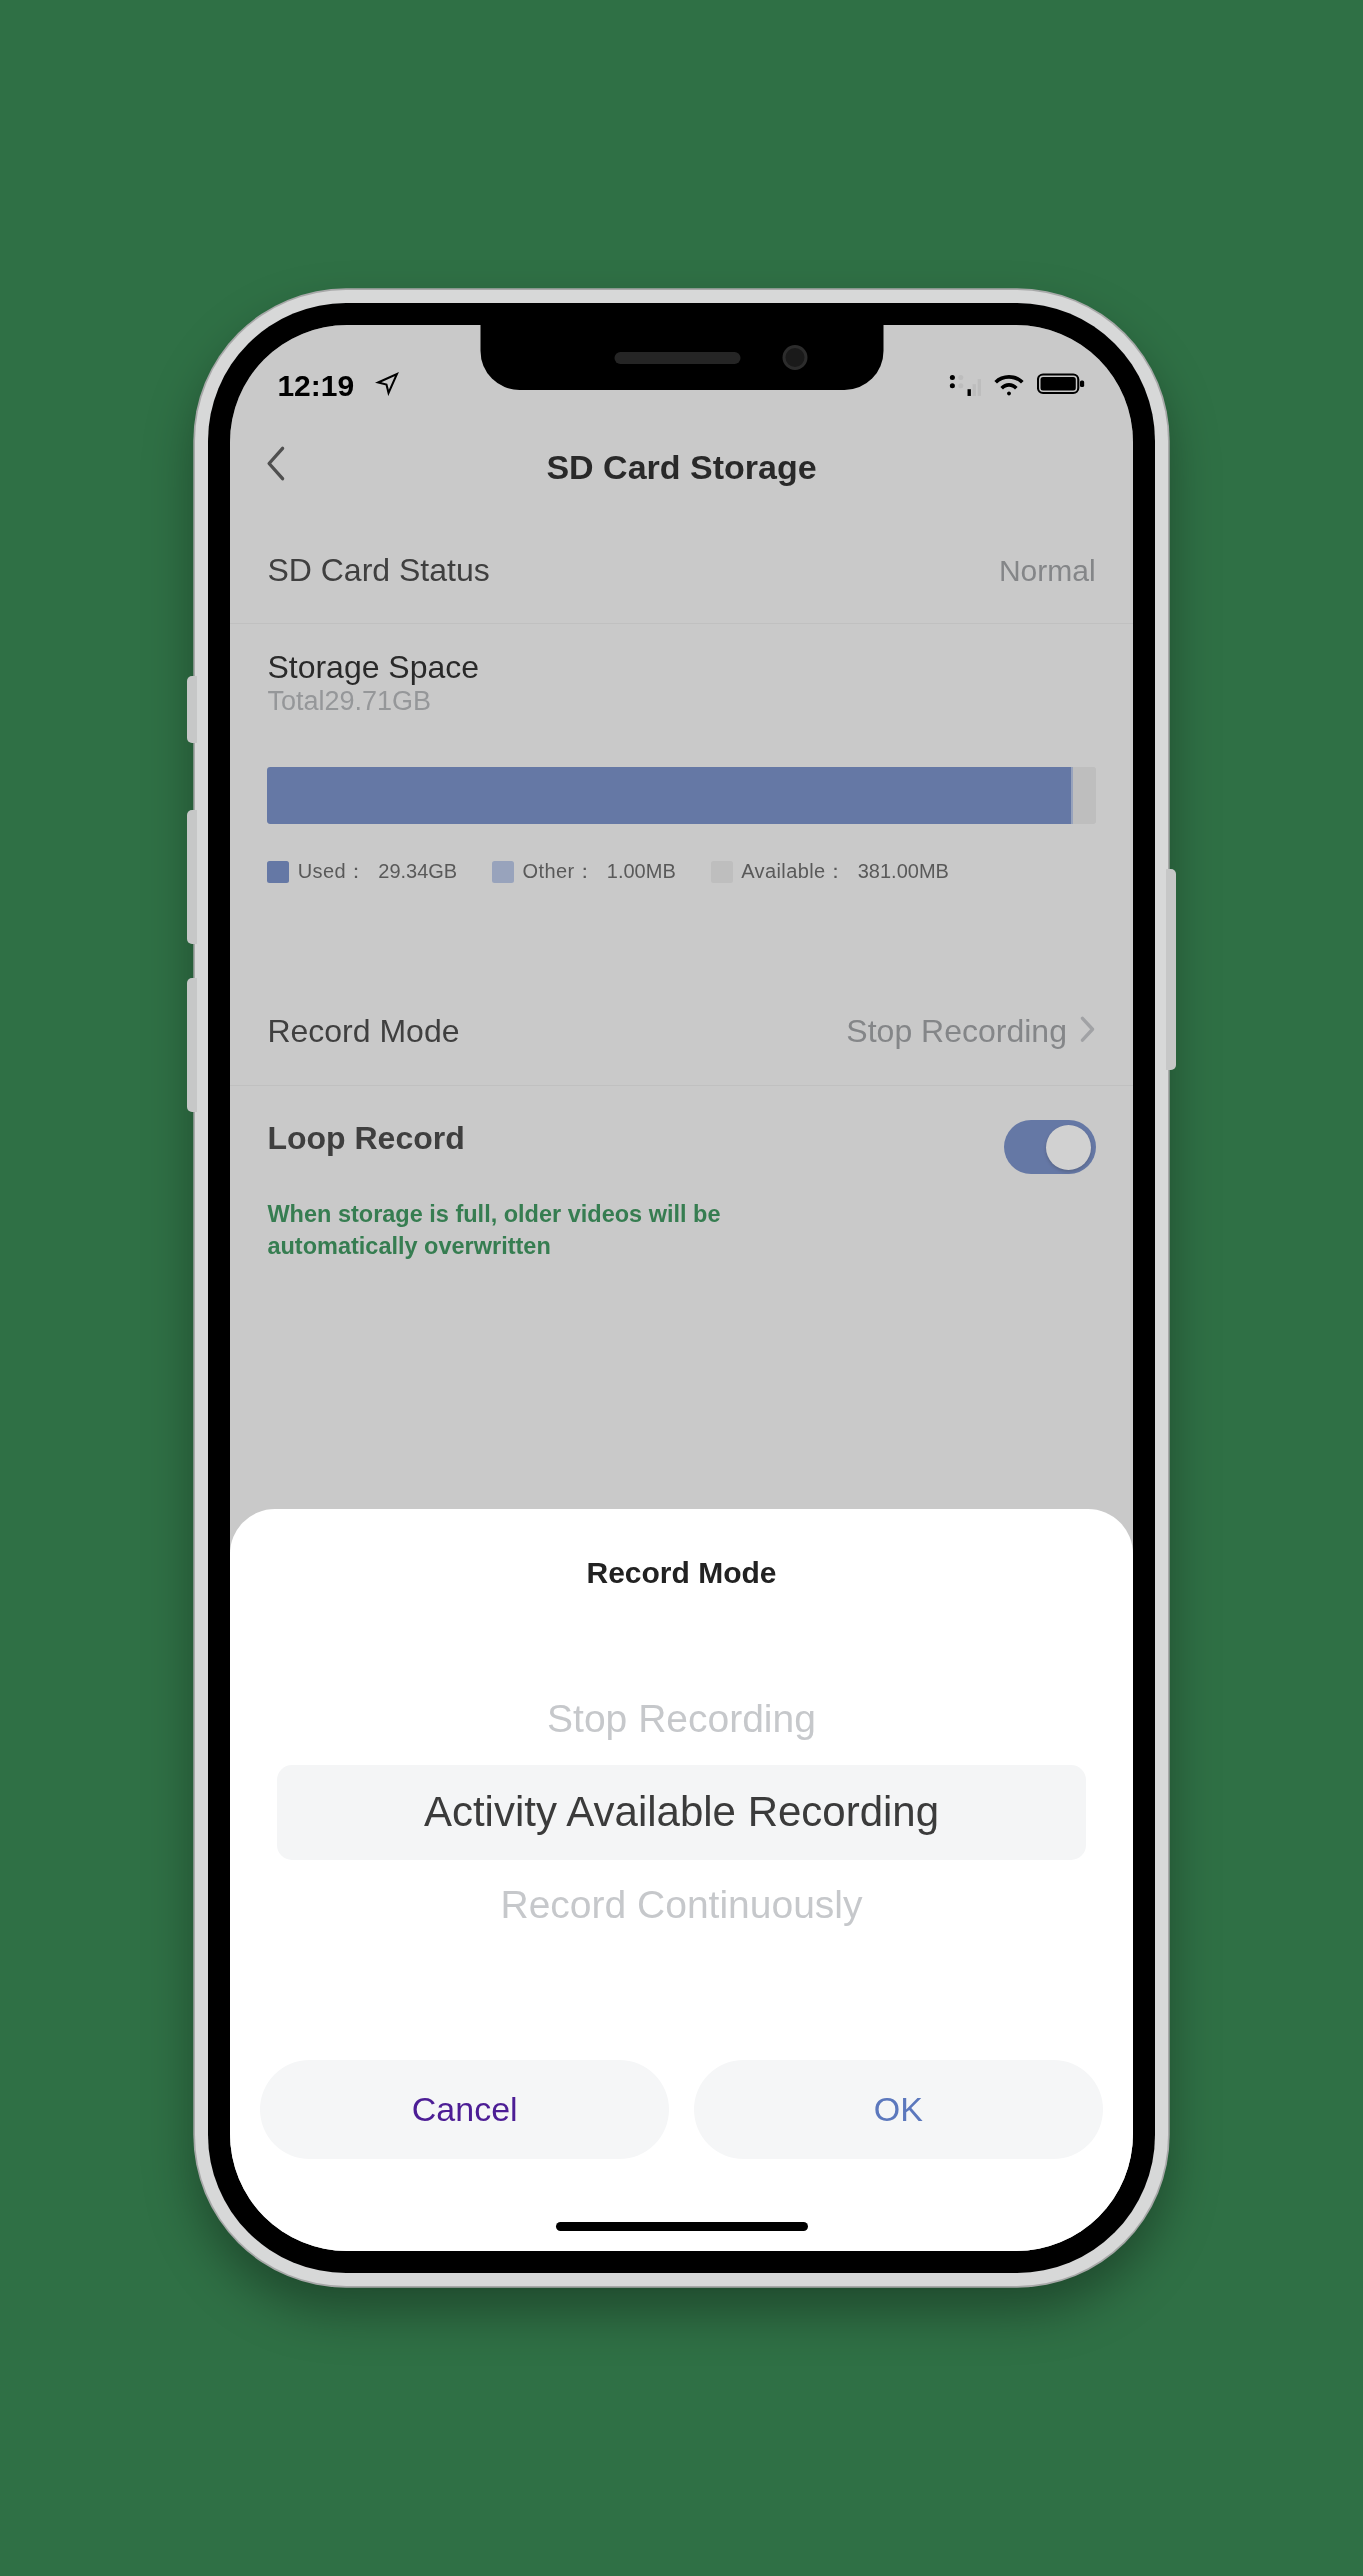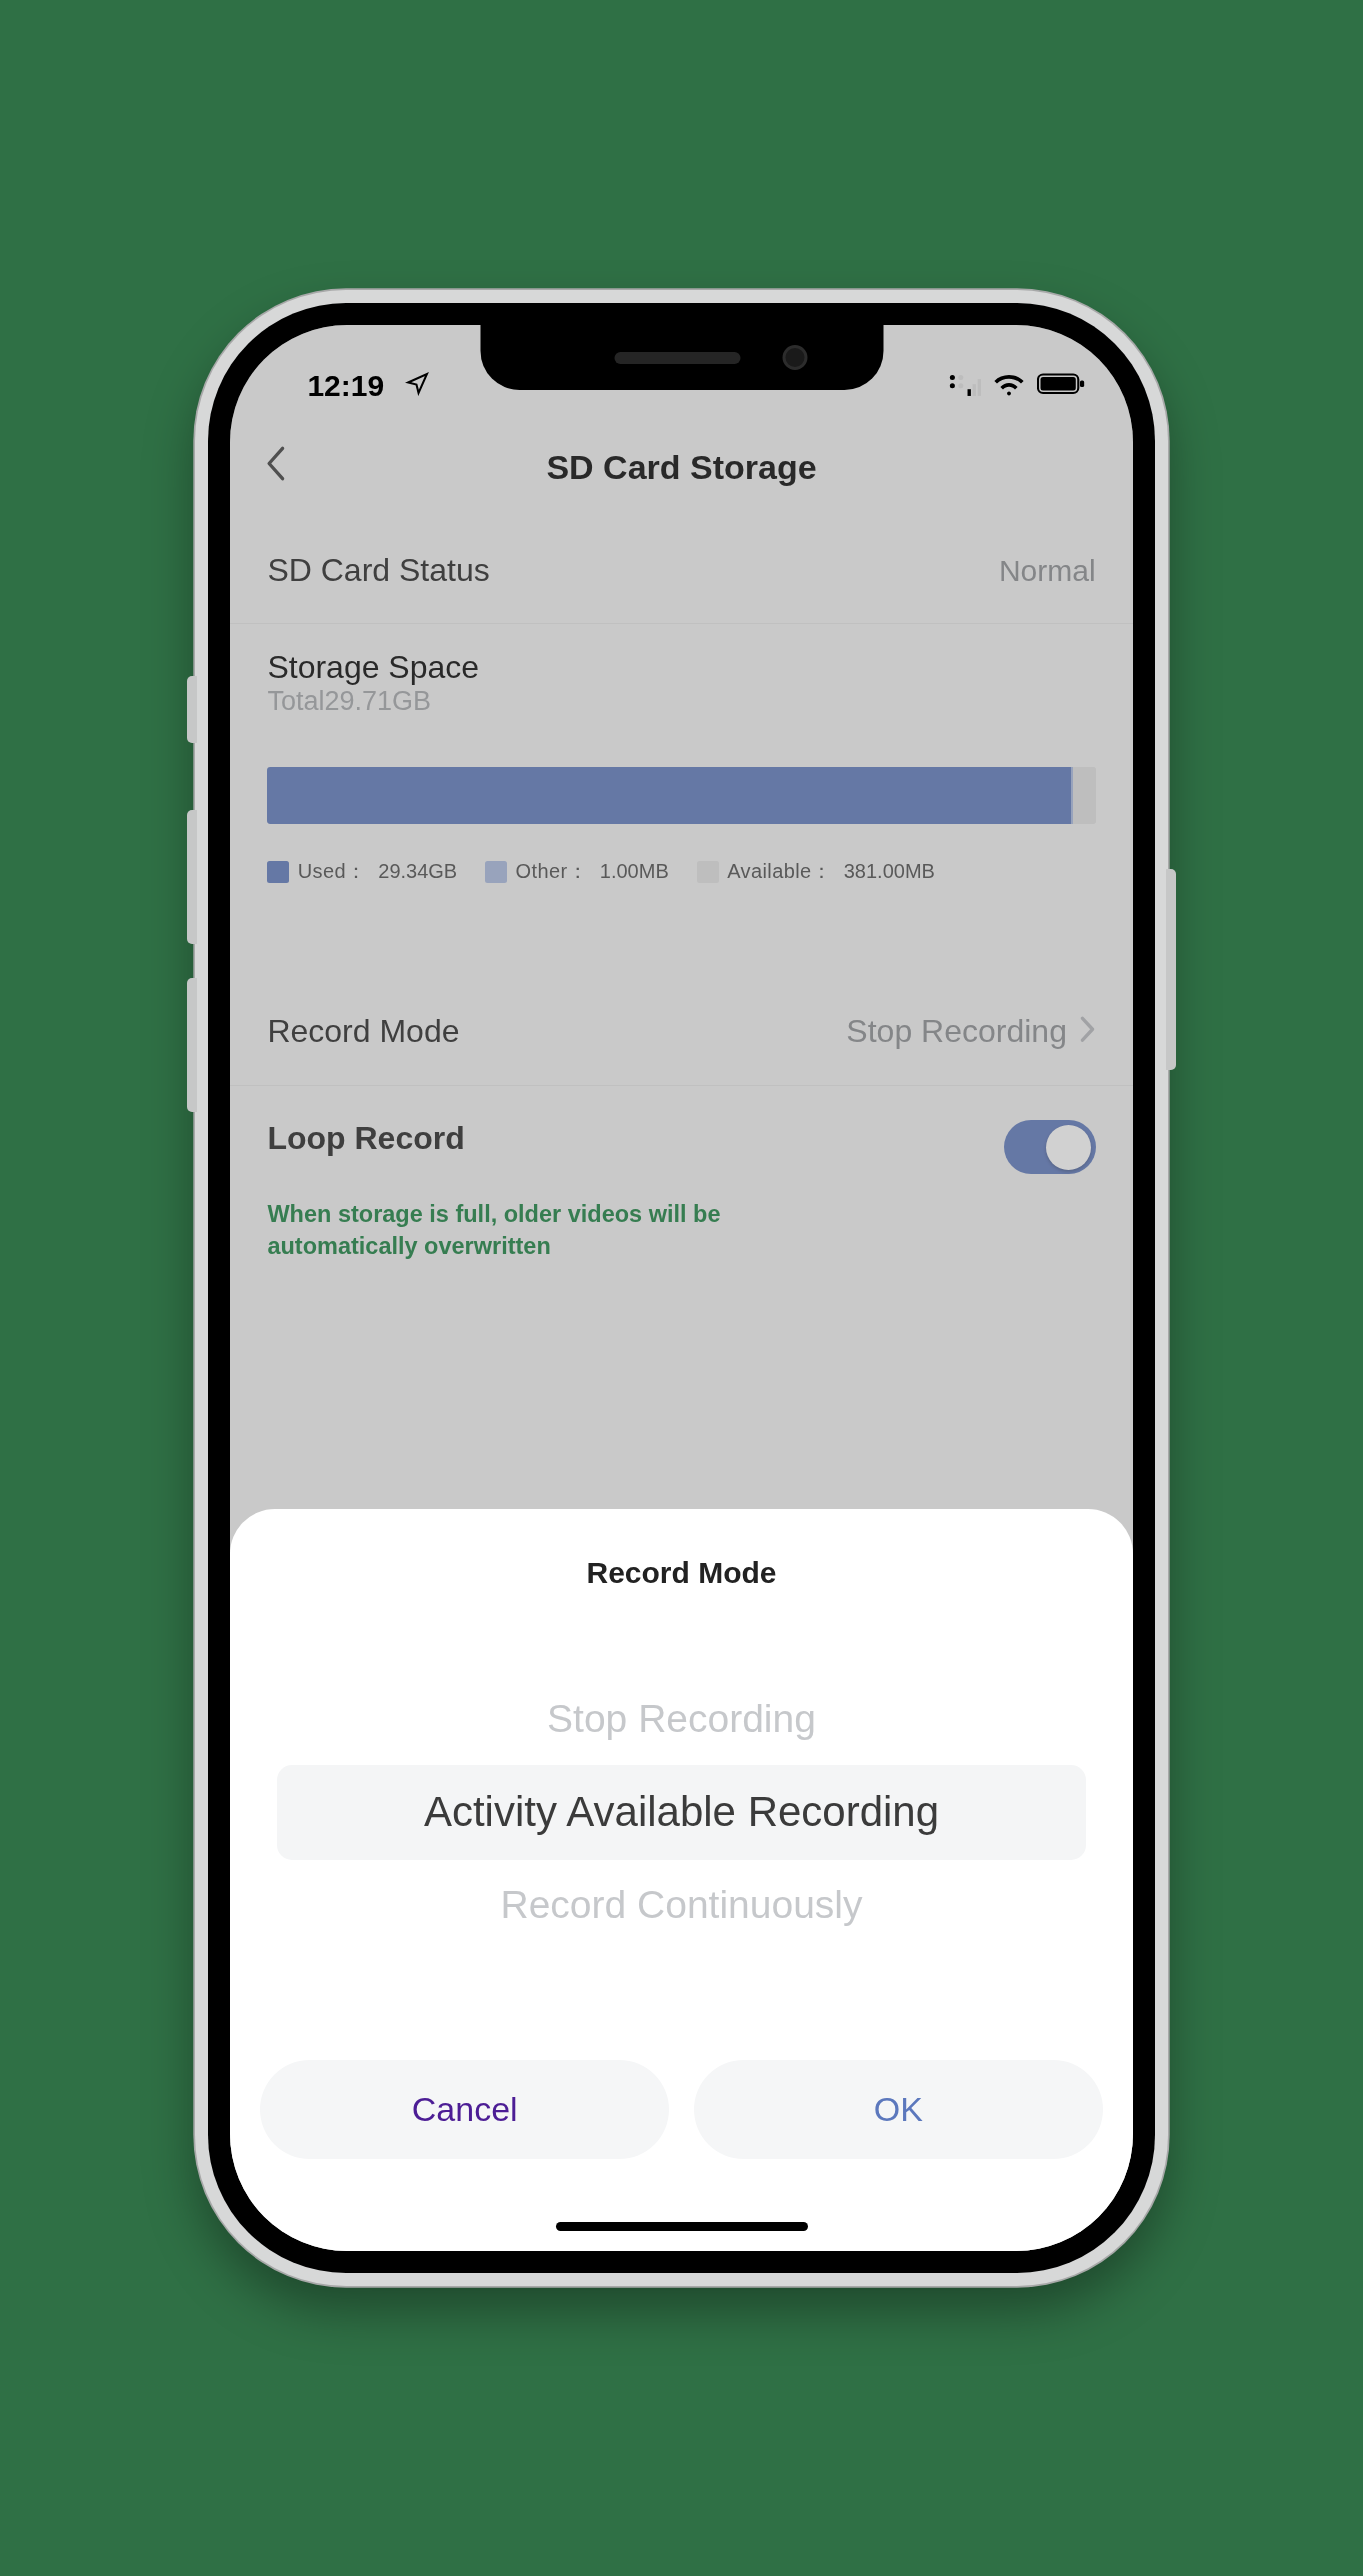--- a/index.html
+++ b/index.html
@@ -77,21 +77,21 @@
     top: 0; left: 0; right: 0;
     height: 92px;
     display: flex;
     justify-content: space-between;
     align-items: center;
     padding: 28.5px 47px 0;
     z-index: 40;
     font-weight: 600;
     font-size: 30px;
   }
-  .status-left { display:flex; align-items:center; gap:21px;margin-left:30px; }
+  .status-left { display:flex; align-items:center; gap:21px; }
   .status-right { display:flex; align-items:center; gap:11.7px; }
 
   
   .dim {
     position: absolute; inset: 0;
     background: rgba(120,120,120,.34);
     z-index: 30;
   }
 
   
@@ -134,21 +134,21 @@
     background: #e2e2e2;
     border-radius: 3.4px;
     overflow: hidden;
     display:flex;
     margin-bottom: 34px;
   }
   .bar .used  { background:#5c78bd; }
   .bar .other { background:#a9bae0; }
   .bar .avail { background:#e2e2e2; }
 
-  .legend { display:flex; gap:28px; font-size:20px; color:#4a4a4a;}
+  .legend { display:flex; gap:35px; font-size:20px; color:#4a4a4a;}
   .legend .item{display:flex; align-items:center; gap:8.4px;}
   .legend .sw{width:22px;height:22px;border-radius:2.5px;}
   .sw.used{background:#5c78bd;}
   .sw.other{background:#a9bae0;}
   .sw.avail{background:#e2e2e2;}
   .legend .k{letter-spacing:0.4px;}
   .legend .v{margin-left:3.4px;}
 
   .record-row .value-wrap{display:flex;align-items:center;gap:11.7px;color:#8b8d91;}
   .record-row .chev{font-size:34px;color:#b6b8bc;}

